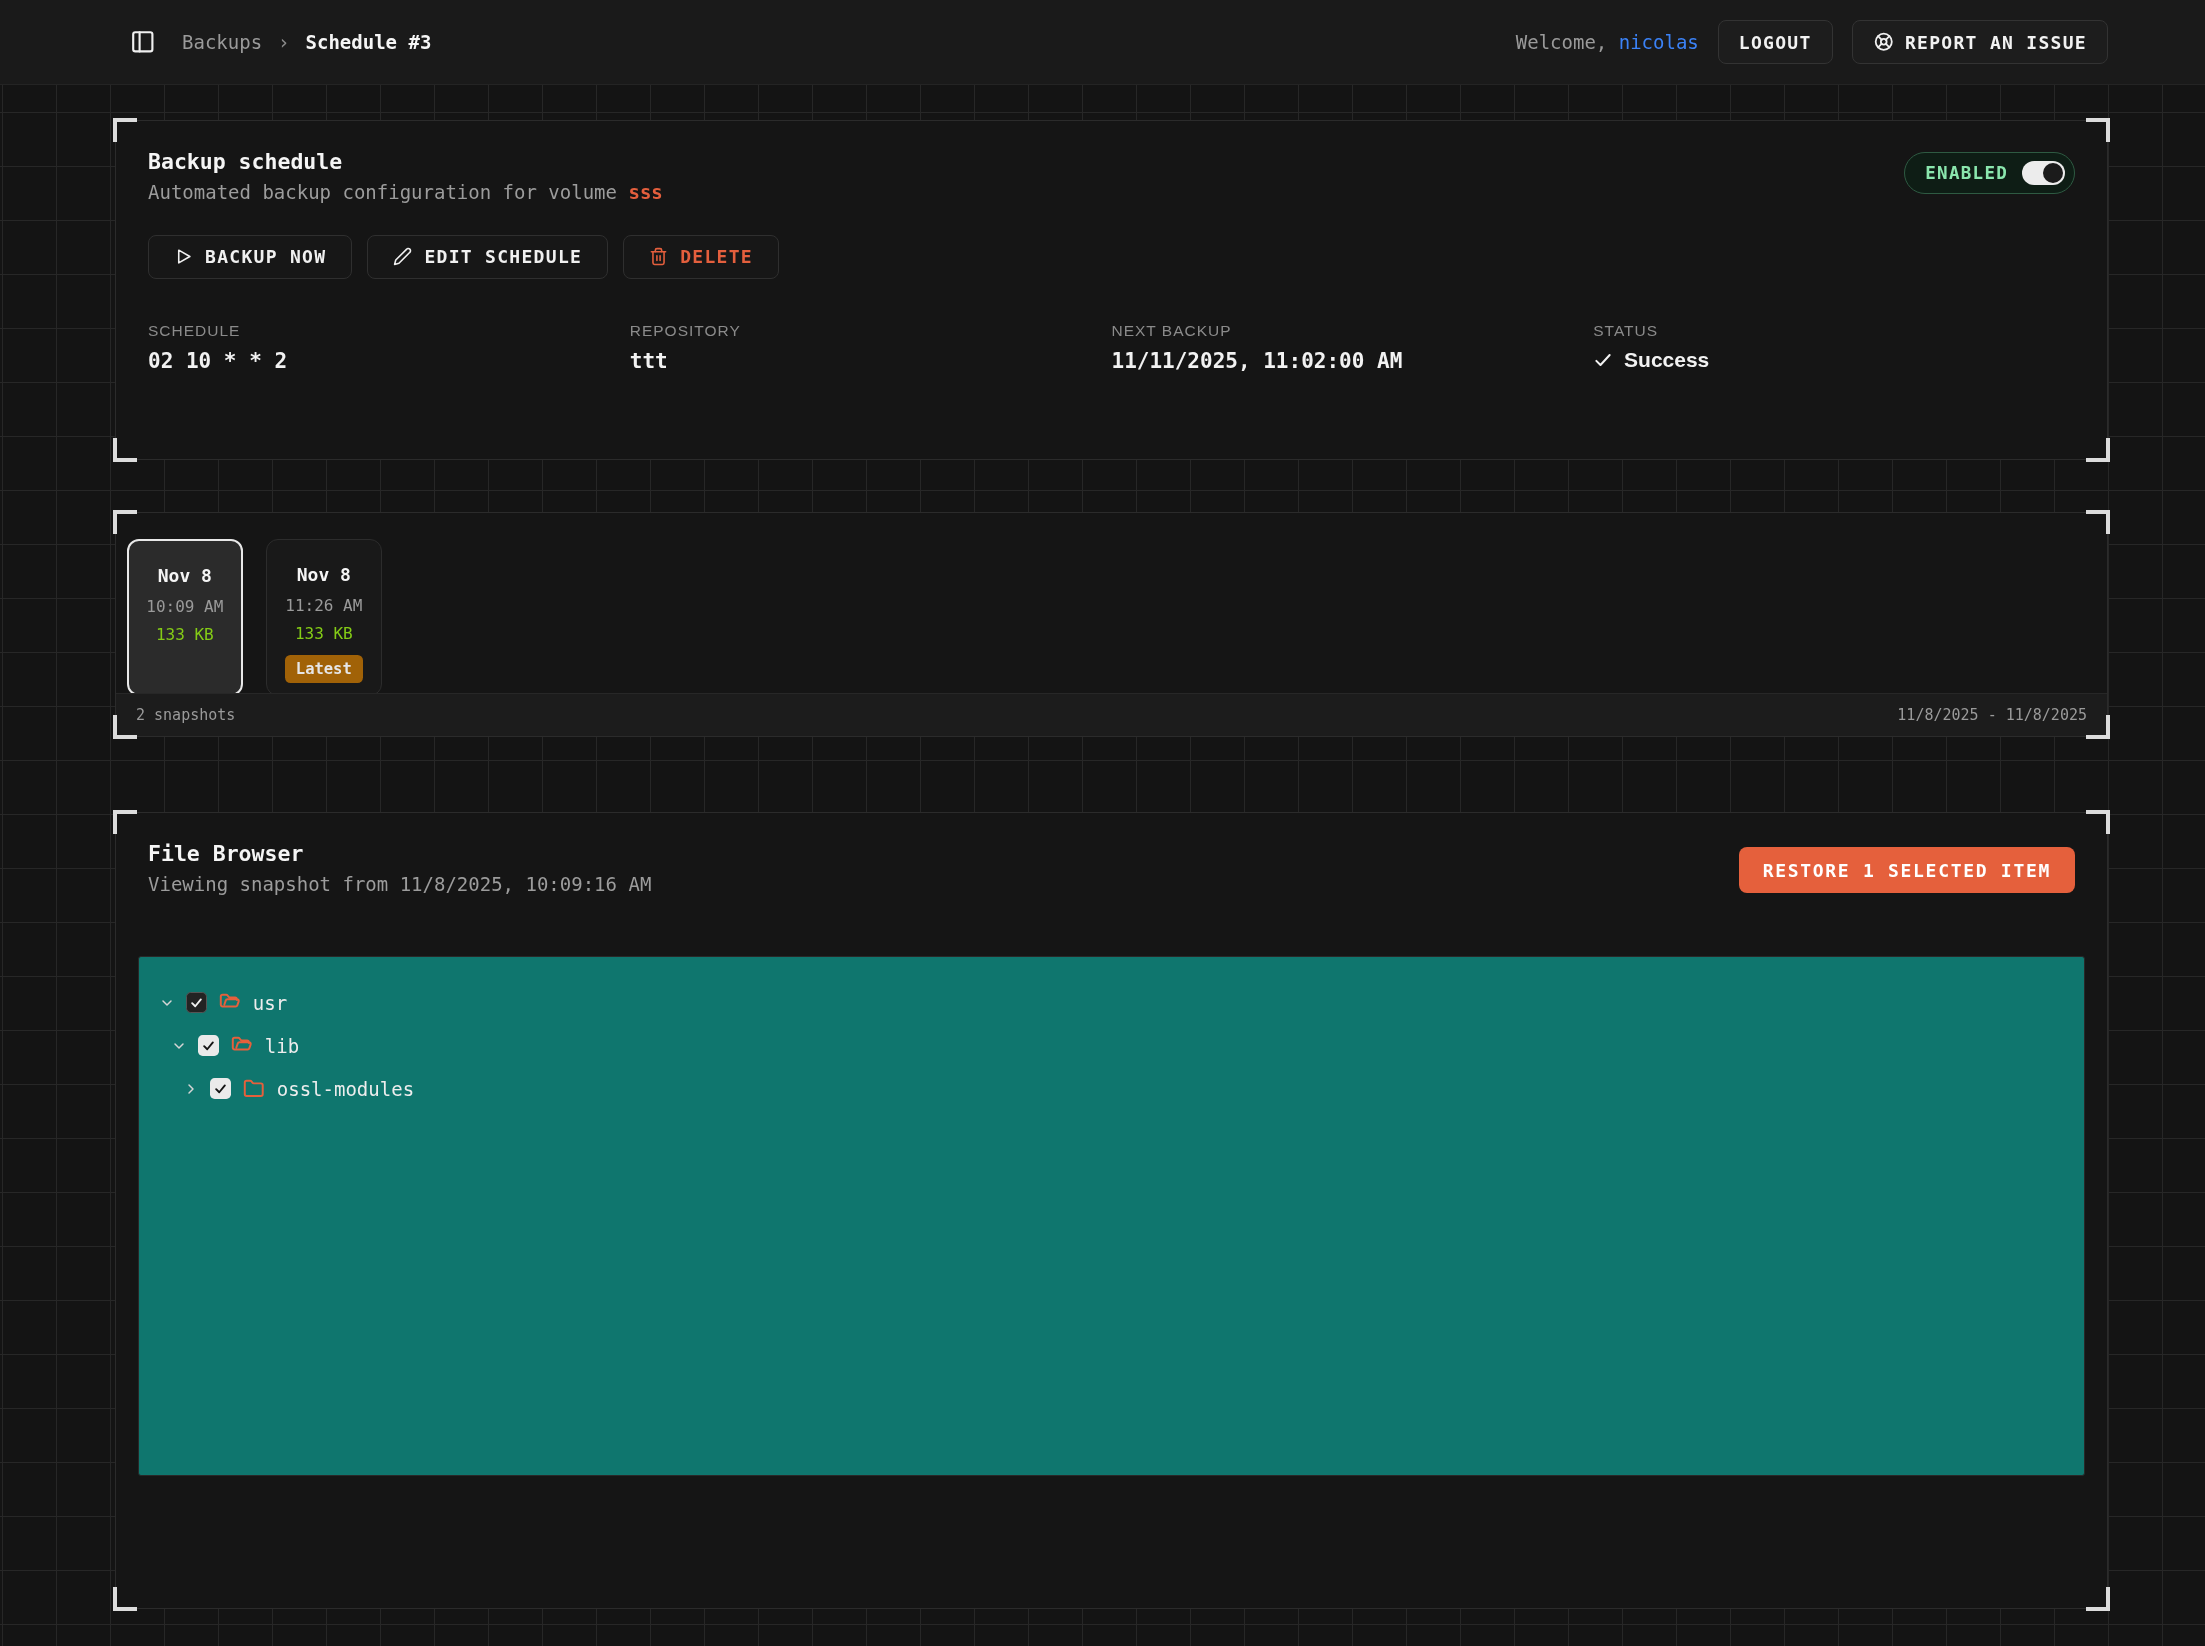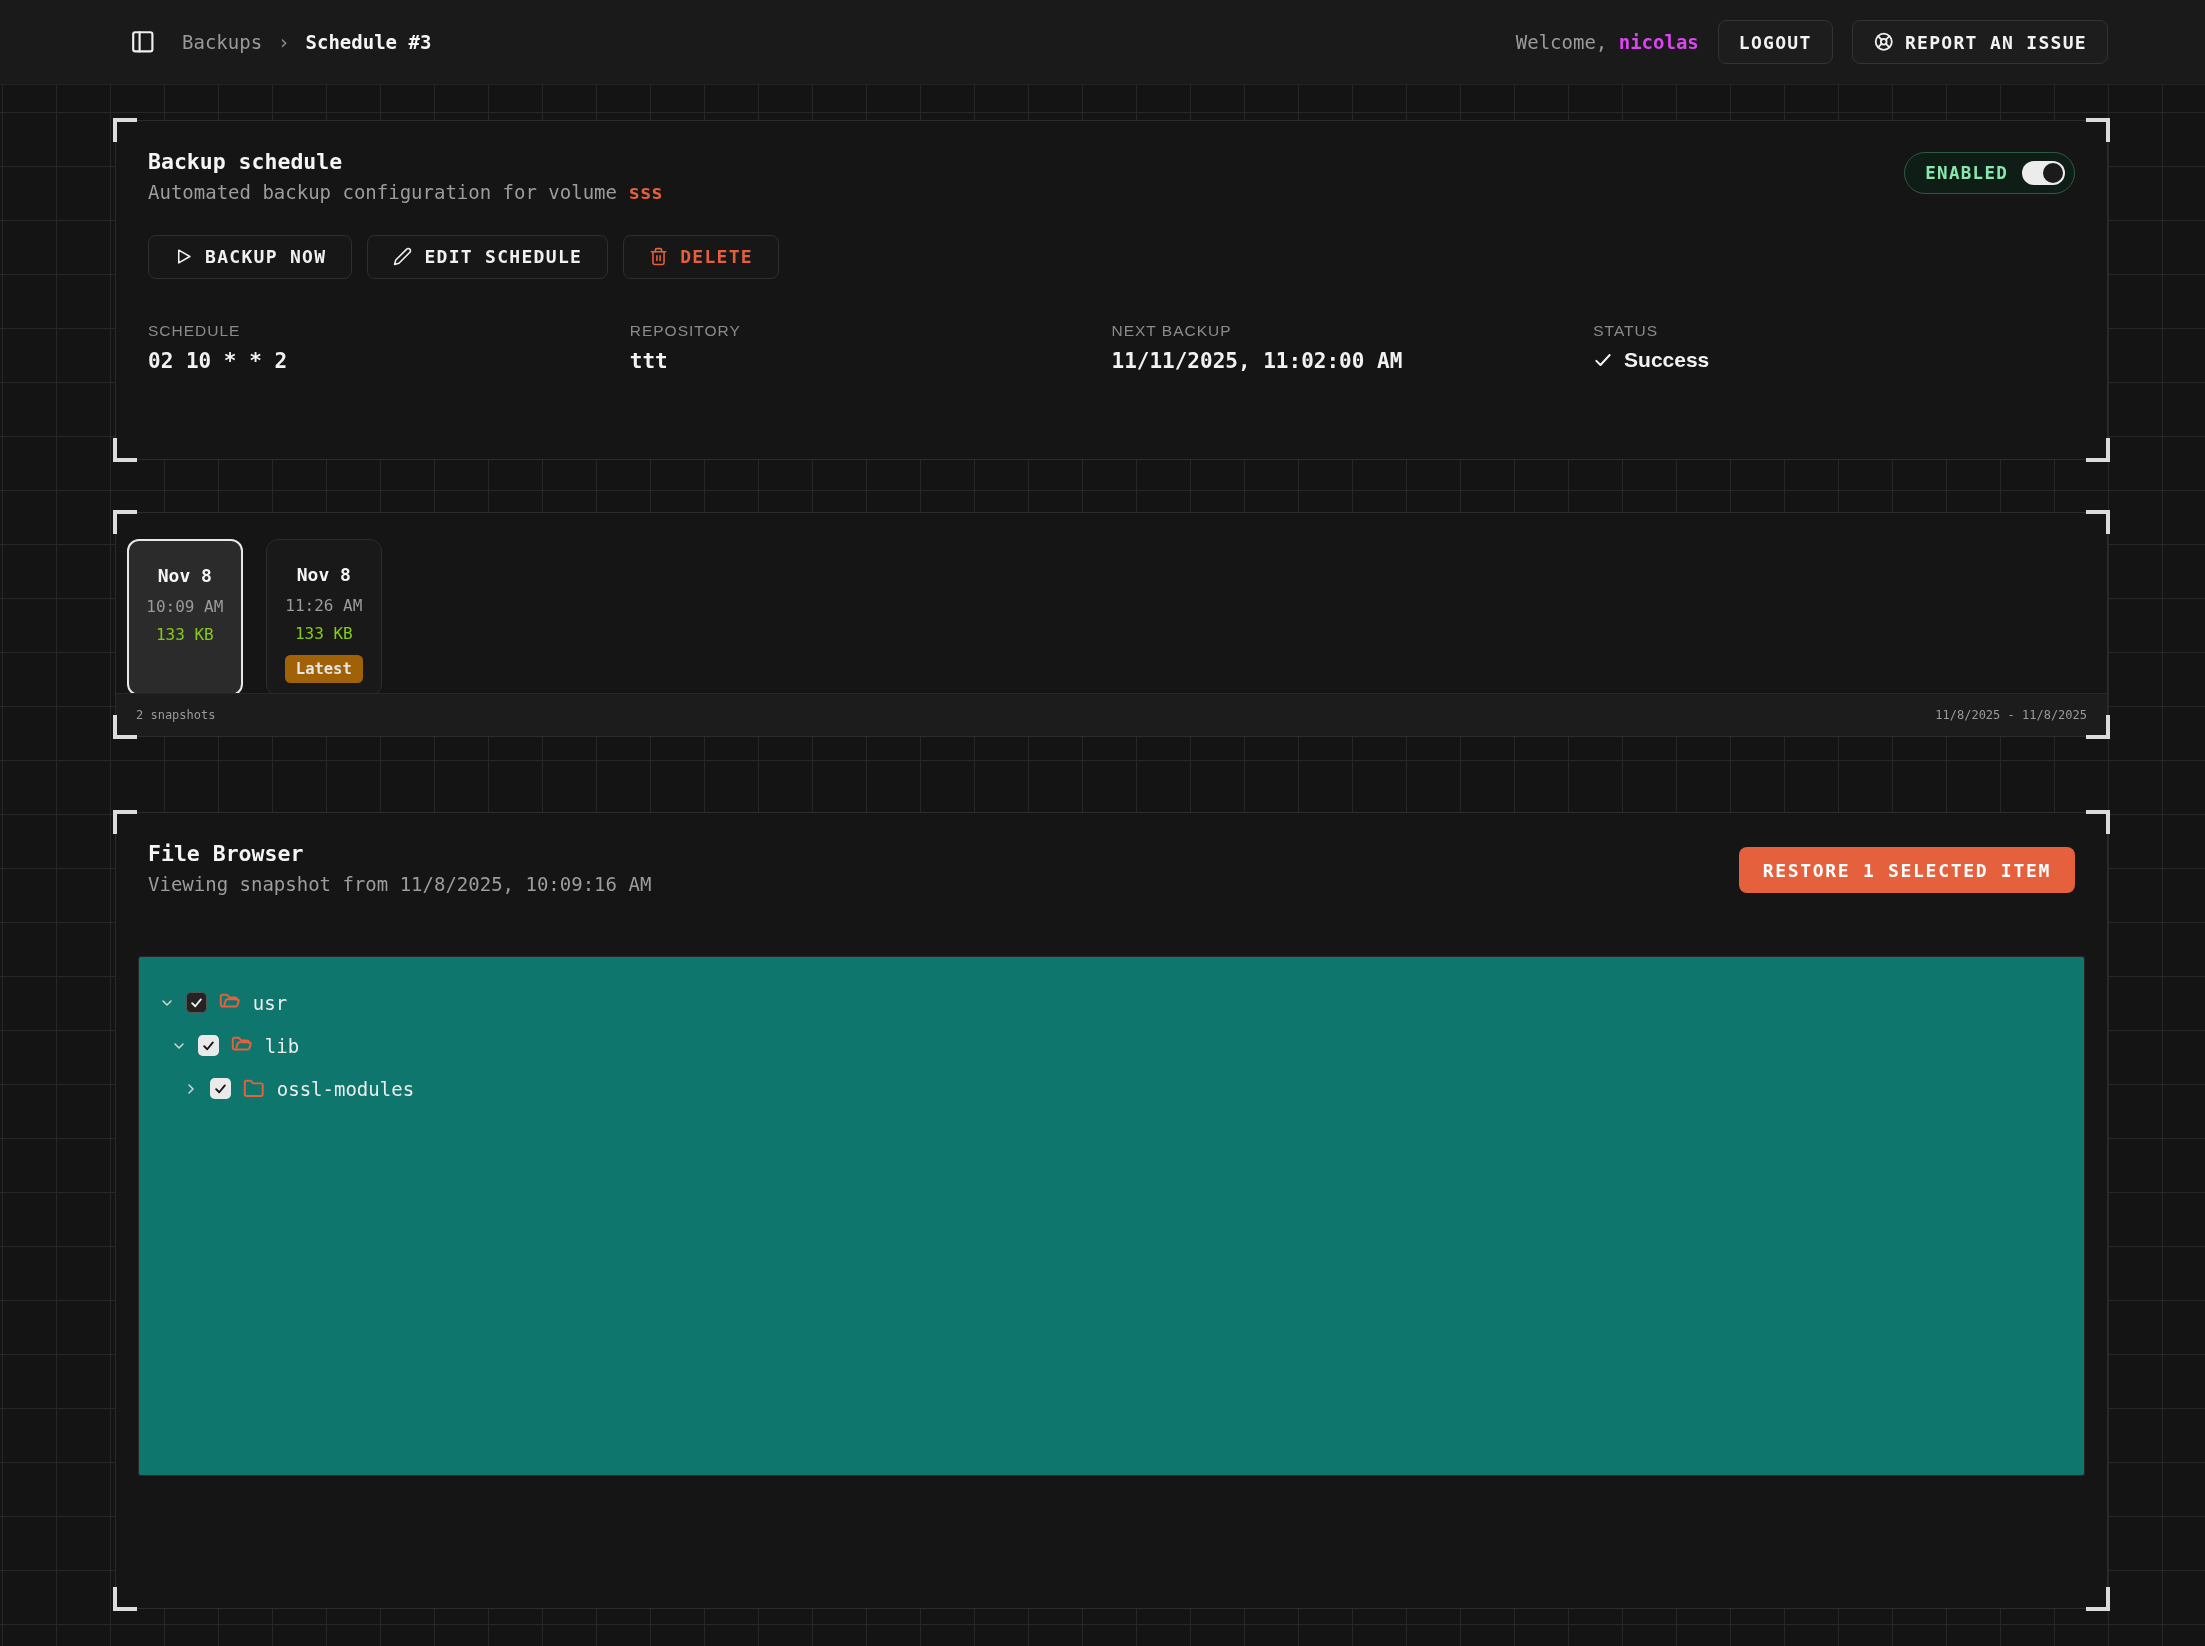--- a/index.html
+++ b/index.html
@@ -23,21 +23,21 @@
     background:#1a1a1a; border-bottom:1.3px solid #242424;
     display:flex; align-items:center; padding:0 97px 0 128px;
   }
   .sidebar-toggle { width:30px; height:30px; display:flex; align-items:center; justify-content:center; background:none; border:none; cursor:pointer; }
   .crumbs { display:flex; align-items:center; gap:16px; margin-left:24px; font-size:19px; }
   .crumb-section { color:#9a9a9a; }
   .crumb-sep { color:#8a8a8a; }
   .crumb-current { color:#f5f5f5; font-weight:bold; }
   .header-right { margin-left:auto; display:flex; align-items:center; gap:19px; }
   .welcome { font-size:19px; color:#9a9a9a; }
-  .welcome b { color:#d946ef; font-weight:bold; }
+  .welcome b { color:#3b82f6; font-weight:normal; }
   .hbtn {
     display:flex; align-items:center; gap:10.8px; height:44px; padding:0 20px;
     background:#1d1d1d; border:1.3px solid #333; border-radius:8px;
     color:#f2f2f2; font-size:18px; font-weight:bold; letter-spacing:1.3px; cursor:pointer;
     font-family: inherit;
   }
 
   
   .panel { position:absolute; left:115px; width:1993px; background:#151515; border:1.3px solid #2b2b2b; }
   .corner { position:absolute; width:24px; height:24px; border:0 solid #dcdcdc; z-index:3; }
@@ -80,21 +80,21 @@
     display:flex; flex-direction:column; align-items:center; padding-top:24px; cursor:pointer;margin-top:16px;
   }
   .snap-card.selected { background:#2b2b2b; border:2px solid #e8e8e8; }
   .snap-date { font-size:18px; font-weight:bold; color:#f5f5f5; }
   .snap-time { font-size:16px; color:#9a9a9a; margin-top:10.8px; }
   .snap-size { font-size:16px; color:#84cc16; margin-top:9.4px; }
   .snap-badge { margin-top:12px; background:#a16207; color:#e6e6e6; font-size:15.5px; font-weight:bold; padding:4.7px 10.8px; border-radius:5.4px; }
   .snap-footer {
     position:absolute; left:0; right:0; bottom:0; height:43px; background:#1c1c1c; border-top:1.3px solid #272727;
     display:flex; align-items:center; justify-content:space-between; padding:0 20px;
-    font-size:12px; color:#9a9a9a;
+    font-size:15px; color:#9a9a9a;
   }
 
   
   .panel-files { top:812px; height:797px; padding:28px 32px; }
   .restore-btn {
     position:absolute; top:34px; right:32px; height:46px; padding:0 24px;
     background:#e5603c; border:none; border-radius:8px; color:#fff;
     font-size:18px; font-weight:bold; letter-spacing:1.7px; cursor:pointer;
     font-family: inherit;
   }

